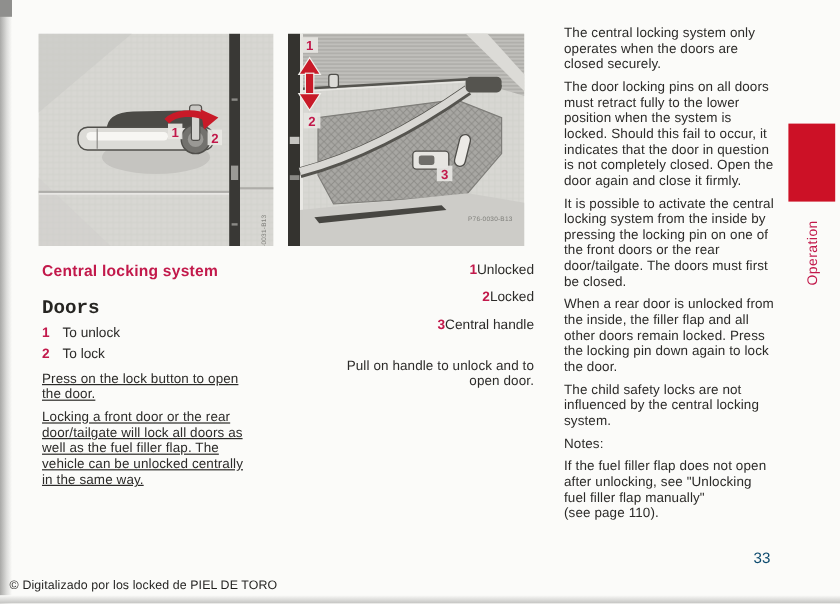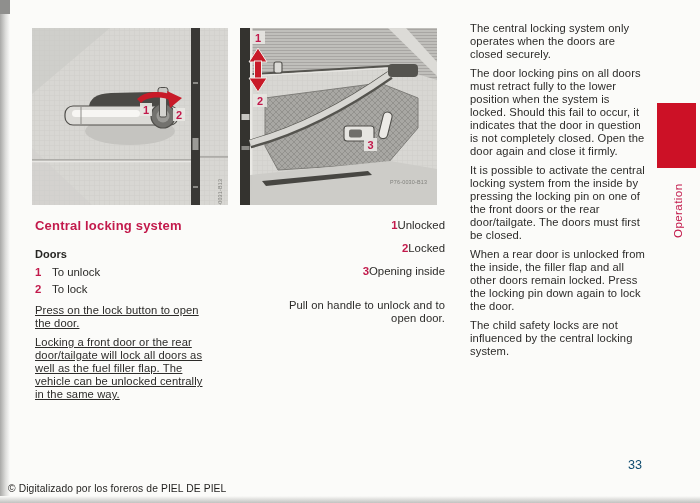--- a/index.html
+++ b/index.html
@@ -25,21 +25,21 @@
   .col{position:absolute;}
   #left-col{left:35px;top:218px;width:196px;}
   #mid-col{left:240px;top:218px;width:205px;text-align:right;}
   #right-col{left:470px;top:22px;width:186px;}
 
   .body-p{font-size:11.2px;line-height:13px;white-space:pre-line;letter-spacing:.1px;color:#2c2b29;}
   #right-col .body-p{margin-bottom:6px;}
   #left-col .body-p{margin-bottom:6px;text-decoration:underline;}
 
   .red-heading{font-size:13px;font-weight:bold;color:#c2194b;letter-spacing:.2px;}
-  .sub-heading{font-size:11px;font-weight:bold;color:#262522;margin-top:15px;}
+  .sub-heading{font-size:16px;font-weight:bold;color:#262522;margin-top:15px;font-family:Liberation Mono, monospace;}
   .num-list{margin-top:4px;}
   .li{font-size:11.4px;line-height:16.5px;}
   #mid-col .li{line-height:15px;margin-bottom:8px;}
   .num{display:inline-block;width:17px;font-weight:bold;color:#c2194b;}
   #left-col .num-list{margin-bottom:7px;}
   #mid-col .body-p{margin-top:20px;}
 
   .operation-tab{position:absolute;left:657px;top:103px;width:39px;height:65px;background:#cc1126;}
   .operation-label{
     position:absolute;left:671px;top:168px;height:70px;width:22px;
@@ -184,21 +184,21 @@
 door/tailgate will lock all doors as
 well as the fuel filler flap. The
 vehicle can be unlocked centrally
 in the same way.</p>
 </div>
 
 <div class="col" id="mid-col">
   <div>
     <div class="li"><span class="num">1</span><span>Unlocked</span></div>
     <div class="li"><span class="num">2</span><span>Locked</span></div>
-    <div class="li"><span class="num">3</span><span>Opening inside</span></div>
+    <div class="li"><span class="num">3</span><span>Central handle</span></div>
   </div>
   <p class="body-p">Pull on handle to unlock and to
 open door.</p>
 </div>
 
 <div class="col" id="right-col">
   <p class="body-p">The central locking system only
 operates when the doors are
 closed securely.</p>
   <p class="body-p">The door locking pins on all doors
@@ -215,21 +215,26 @@
 door/tailgate. The doors must first
 be closed.</p>
   <p class="body-p">When a rear door is unlocked from
 the inside, the filler flap and all
 other doors remain locked. Press
 the locking pin down again to lock
 the door.</p>
   <p class="body-p">The child safety locks are not
 influenced by the central locking
 system.</p>
+  <p class="body-p">Notes:</p>
+  <p class="body-p">If the fuel filler flap does not open
+after unlocking, see "Unlocking
+fuel filler flap manually"
+(see page 110).</p>
 </div>
 
 <div class="operation-tab"></div>
 <div class="operation-label">Operation</div>
 
 <div class="page-number">33</div>
-<div class="credit">© Digitalizado por los foreros de PIEL DE PIEL</div>
+<div class="credit">© Digitalizado por los locked de PIEL DE TORO</div>
 
 <div class="scan-edge-bottom"></div>
 
 </body></html>

